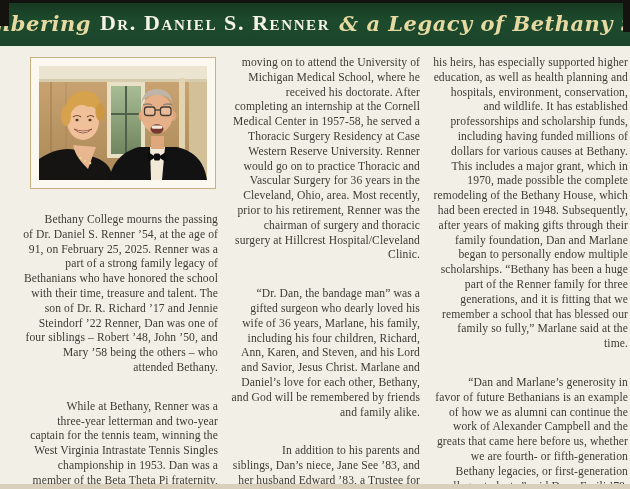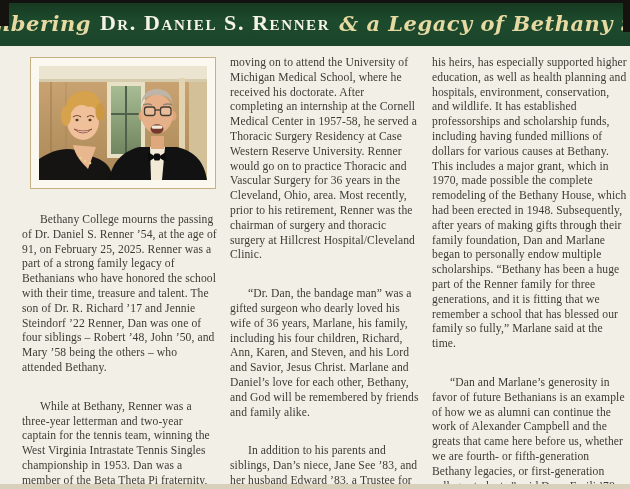--- a/index.html
+++ b/index.html
@@ -34,21 +34,21 @@
     color:#f5f2e6; font-variant:small-caps; font-weight:600;
     font-size:22px; letter-spacing:1.6px; margin:16px 9px;
   }
 
   
   .content {
     position:absolute; top:46px; left:0; right:0; bottom:5px;
     display:grid; grid-template-columns:196px 190px 196px; column-gap:12px;
     padding:10px 4px 0 22px; box-sizing:border-box; overflow:hidden;
   }
-  .col { overflow:hidden; }
+  .col { overflow:hidden;text-align:right; }
   .col p {
     margin:0; font-size:11.6px; line-height:14.8px;
     color:#3f3b34; letter-spacing:.1px;
   }
   .col p.indent { text-indent:18px;margin-top:24px; }
 
   
   .photo-frame {
     width:186px; height:132px; box-sizing:border-box;
     border:1px solid #c6b183; background:#fbf8f0;

